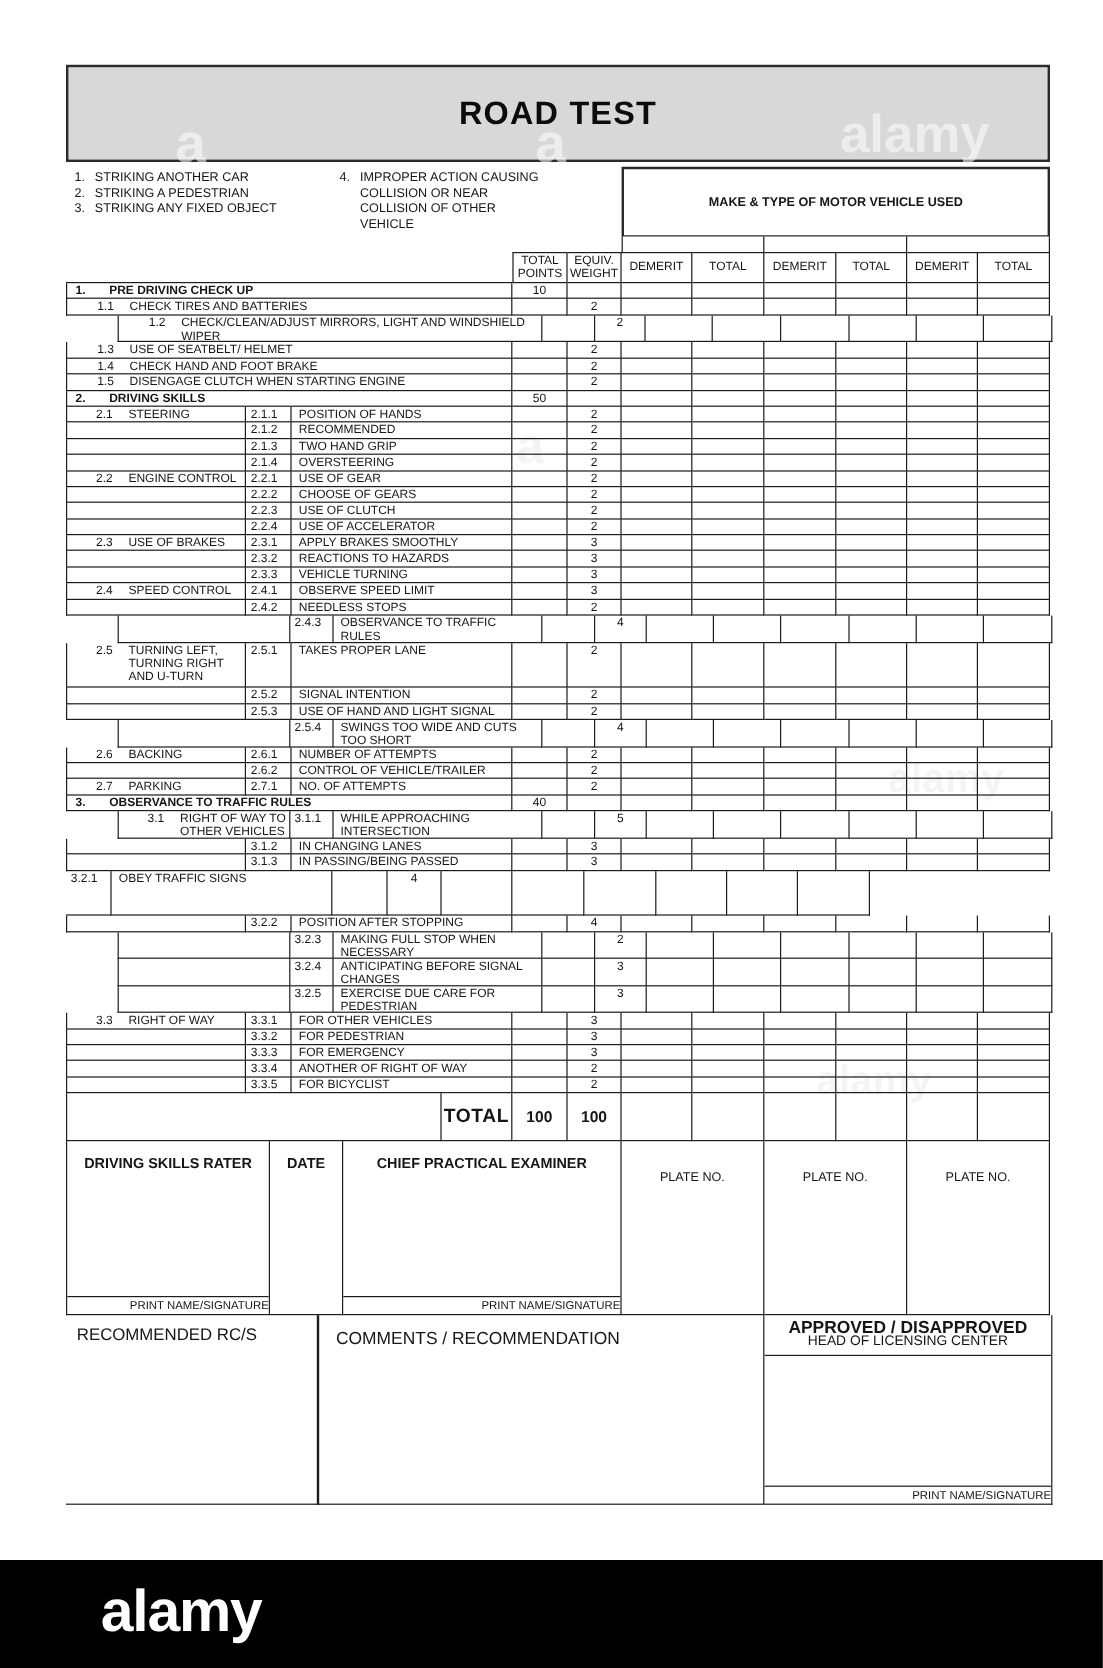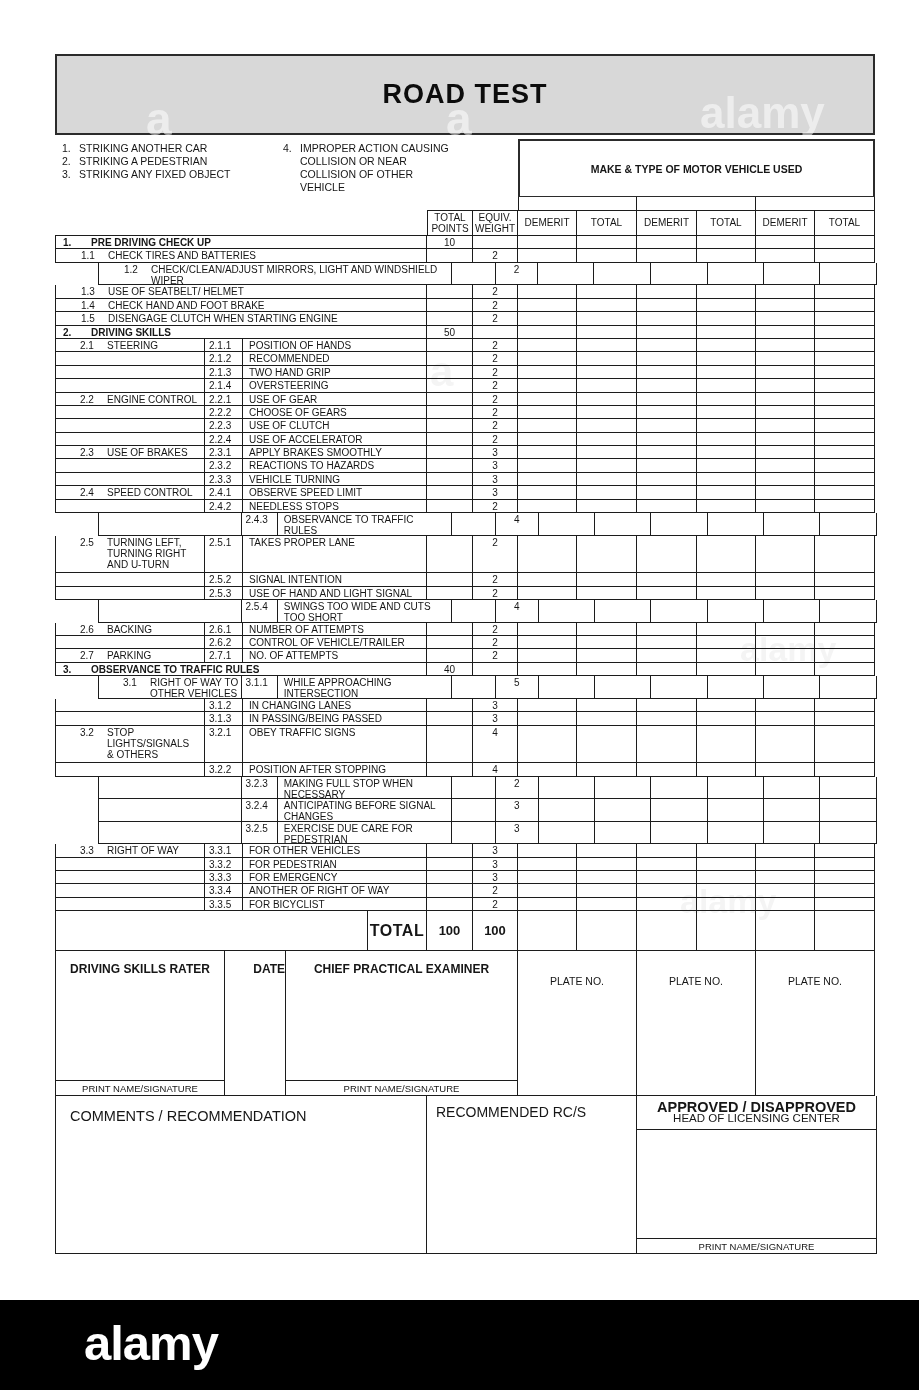--- a/index.html
+++ b/index.html
@@ -84,22 +84,22 @@
   .t-tp { width: 46px; font-size: 13px; font-weight: bold; }
   .t-ew { width: 45px; font-size: 13px; font-weight: bold; }
   .totrow > .cell { height: 40px; }
 
   
   .sigrow { display: flex; align-items: stretch; }
   .sigrow > .cell { height: 145px; }
   .sig-box { display: flex; flex-direction: column; }
   .sig-title { text-align: center; font-weight: bold; font-size: 12px; padding-top: 13px; }
   .sig-strip { margin-top: auto; border-top: 1px solid #1c1c1c; height: 15px;
-               font-size: 9.5px; text-align: center; padding-top: 2px; }
-  .w-rater { width: 170px; } .w-date { width: 61px; align-items: flex-end; } .w-exam { width: 232px; }
+               font-size: 9.5px; text-align: right; padding-top: 2px; }
+  .w-rater { width: 170px; } .w-date { width: 61px; } .w-exam { width: 232px; }
   .w-plate { width: 119px; text-align: center; font-size: 10.5px; padding-top: 25px; }
 
   
   .footrow { display: flex; align-items: stretch; }
   .footrow > .cell { height: 158px; }
   .w-comments { width: 372px; font-size: 14.5px; padding: 15px 0 0 14px; }
   .w-recommend { width: 210px; font-size: 14px; padding: 11px 0 0 9px; }
   .w-approved { width: 240px; display: flex; flex-direction: column; }
   .appr-head { border-bottom: 1px solid #1c1c1c; text-align: center; padding: 6px 2px 5px; }
   .appr-line1 { font-weight: bold; font-size: 14.5px; }
@@ -682,26 +682,20 @@
         <div class="cell c-tp"></div>
         <div class="cell c-ew">3</div>
         <div class="cell c-dm" style="width: 59px;"></div>
         <div class="cell c-dm" style="width: 60px;"></div>
         <div class="cell c-dm" style="width: 60px;"></div>
         <div class="cell c-dm" style="width: 59px;"></div>
         <div class="cell c-dm" style="width: 59px;"></div>
         <div class="cell c-dm" style="width: 60px;"></div>
       </div>
       <div class="trow h3">
-        <div class="cell c-cat first">
-          <div class="cat-num">3.2</div>
-          <div class="cat-text">STOP
-LIGHTS/SIGNALS
-&amp; OTHERS</div>
-        </div>
         <div class="cell c-sub">3.2.1</div>
         <div class="cell c-desc">OBEY TRAFFIC SIGNS</div>
         <div class="cell c-tp"></div>
         <div class="cell c-ew">4</div>
         <div class="cell c-dm" style="width: 59px;"></div>
         <div class="cell c-dm" style="width: 60px;"></div>
         <div class="cell c-dm" style="width: 60px;"></div>
         <div class="cell c-dm" style="width: 59px;"></div>
         <div class="cell c-dm" style="width: 59px;"></div>
         <div class="cell c-dm" style="width: 60px;"></div>
@@ -878,22 +872,22 @@
     <div class="cell sig-box w-exam">
       <div class="sig-title">CHIEF PRACTICAL EXAMINER</div>
       <div class="sig-strip">PRINT NAME/SIGNATURE</div>
     </div>
     <div class="cell w-plate">PLATE NO.</div>
     <div class="cell w-plate">PLATE NO.</div>
     <div class="cell w-plate">PLATE NO.</div>
   </div>
 
   <div class="footrow">
+    <div class="cell w-recommend">RECOMMENDED RC/S</div>
     <div class="cell w-comments first">COMMENTS / RECOMMENDATION</div>
-    <div class="cell w-recommend">RECOMMENDED RC/S</div>
     <div class="cell sig-box w-approved">
       <div class="appr-head">
         <div class="appr-line1">APPROVED / DISAPPROVED</div>
         <div class="appr-line2">HEAD OF LICENSING CENTER</div>
       </div>
       <div class="sig-strip">PRINT NAME/SIGNATURE</div>
     </div>
   </div>
 </div>
 

